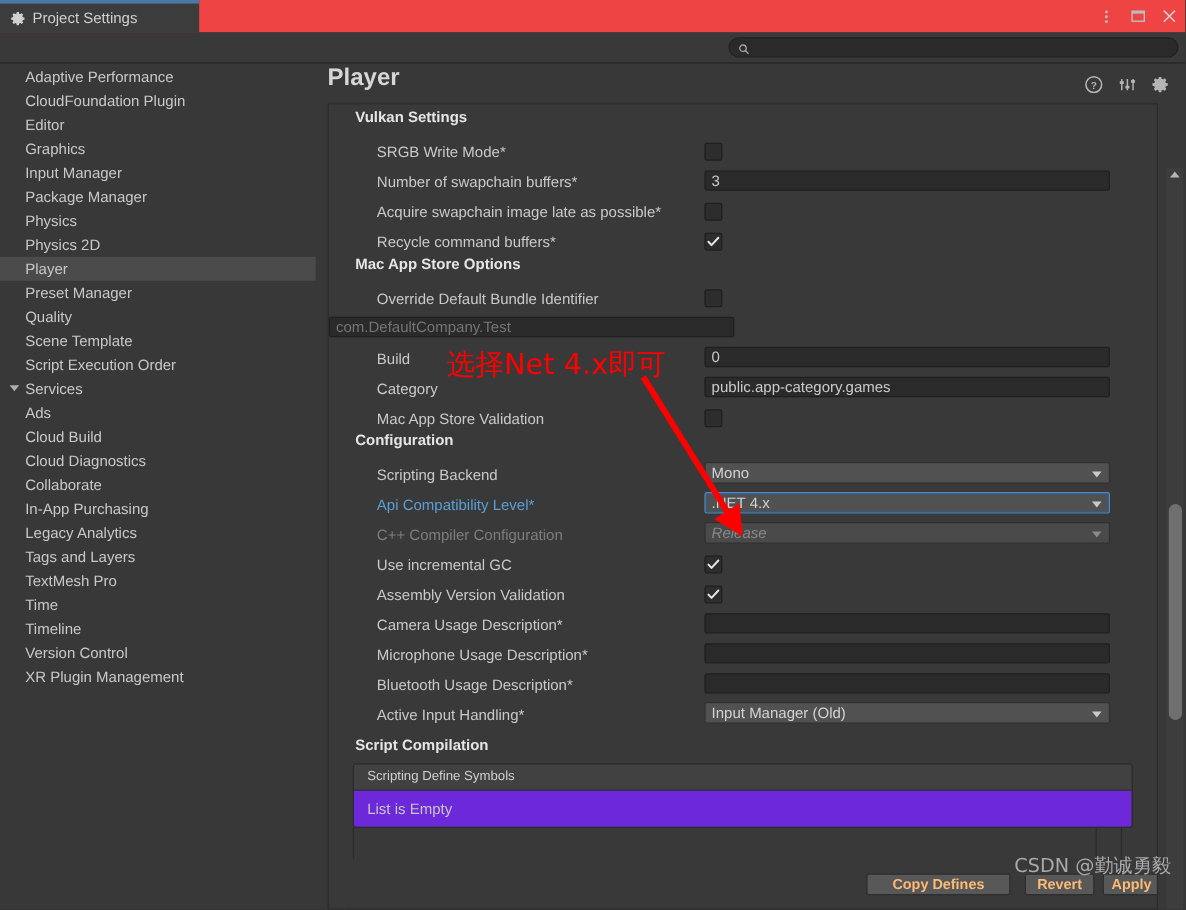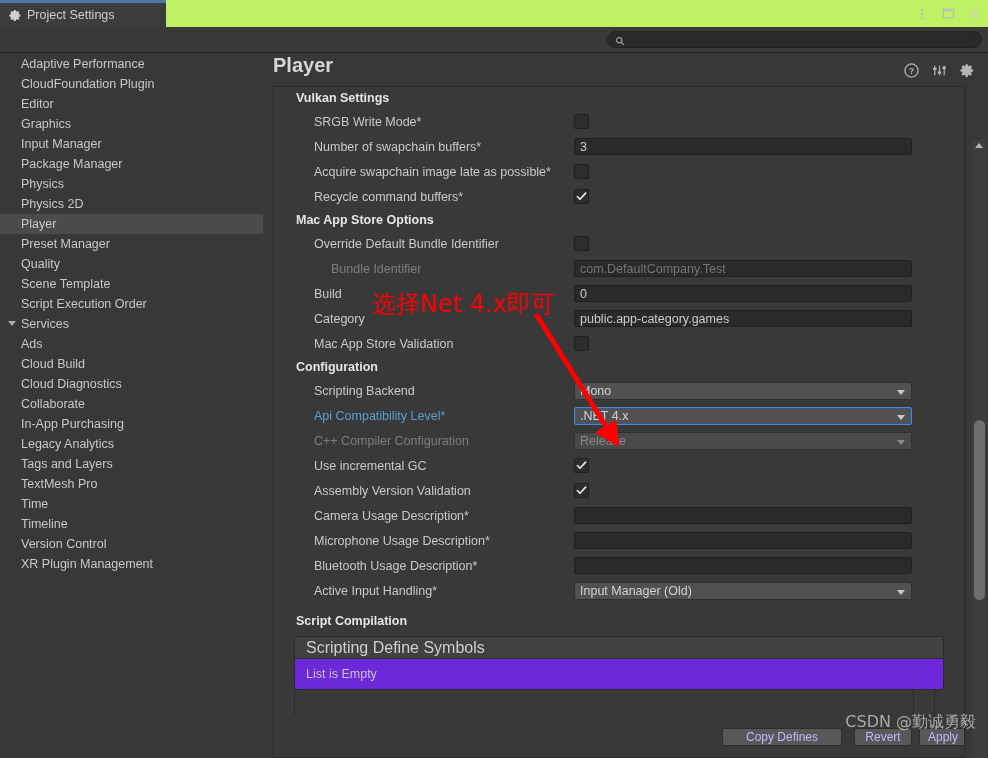--- a/index.html
+++ b/index.html
@@ -18,21 +18,21 @@
     position: relative;
     width: 988px; height: 758px;
     background: #383838;
     overflow: hidden;
   }
 
   
   .titlebar {
     position: absolute; left: 0; top: 0;
     width: 988px; height: 27px;
-    background: #bef264;
+    background: #ef4444;
   }
   .tab {
     position: absolute; left: 0; top: 0;
     width: 166px; height: 27px;
     background: #3c3c3c;
     border-top: 3px solid #4a79a5;
     box-sizing: border-box;
     display: flex; align-items: center;
     padding-left: 9px;
   }
@@ -142,22 +142,23 @@
   }
 
   .section-title {
     font-size: 12.5px; font-weight: bold;
     color: #e5e5e5;
     padding-left: 22px;
     height: 22px; line-height: 22px;
   }
   .row {
     height: 25px;
-    display: flex; align-items: center;
+    display: flex; align-items: flex-end;
     position: relative;
+    gap: 13px;
   }
   .row .lbl {
     width: 300px;
     padding-left: 40px;
     box-sizing: border-box;
     font-size: 12.5px;
     color: #c9c9c9;
     white-space: nowrap;
     overflow: hidden;
   }
@@ -205,21 +206,21 @@
     font-size: 12.5px;
     color: #d2d2d2;
     width: 338px;
     position: relative;
     white-space: nowrap;
   }
   .dropdown.focused {
     border: 1px solid #4f86c6;
     box-shadow: 0 0 0 1px #2d5c8f inset;
   }
-  .dropdown.disabled { color: #8a8a8a; background: #4a4a4a; }
+  .dropdown.disabled { color: #8a8a8a; background: #4a4a4a; font-style: italic; }
   .dropdown .caret {
     position: absolute; right: 6px; top: 7px;
     width: 0; height: 0;
     border-left: 4.5px solid transparent;
     border-right: 4.5px solid transparent;
     border-top: 5px solid #c9c9c9;
   }
   .dropdown.disabled .caret { border-top-color: #8a8a8a; }
 
   .sub-panel {
@@ -227,21 +228,21 @@
     border: 1px solid #2b2b2b;
     border-radius: 3px;
     background: #3a3a3a;
     overflow: hidden;
   }
   .sub-panel .sp-head {
     height: 21px; line-height: 21px;
     background: #414141;
     border-bottom: 1px solid #2b2b2b;
     padding-left: 11px;
-    font-size: 16px;
+    font-size: 11px;
     color: #cfcfcf;
   }
   .sub-panel .sp-body {
     height: 30px; line-height: 30px;
     padding-left: 11px;
     font-size: 12.5px;
     color: #c6c6c6;
     background: #6d28d9;
   }
   .sp-footer {
@@ -258,23 +259,24 @@
   }
 
   .btm-btn {
     position: absolute;
     height: 18px;
     background: #585858;
     border: 1px solid #2e2e2e;
     border-radius: 2px;
     box-sizing: border-box;
     font-size: 12px;
-    color: #c4b5fd;
+    color: #fdba74;
     display: flex; align-items: center; justify-content: center;
     overflow: hidden;
+    font-weight: bold;
   }
 
   
   .scrollbar {
     position: absolute; right: 2px; top: 86px;
     width: 14px; height: 668px;
     background: #3d3d3d;
   }
   .sb-arrow {
     position: absolute; left: 3px;
@@ -447,21 +449,20 @@
               <path d="M1.5 6 L4.3 9 L10.5 2.3" fill="none" stroke="#e8e8e8" stroke-width="1.8" stroke-linecap="round" stroke-linejoin="round"></path>
             </svg>
           </div>
         </div>
         <div class="section-title">Mac App Store Options</div>
         <div class="row">
           <div class="lbl">Override Default Bundle Identifier</div>
           <div class="checkbox"></div>
         </div>
         <div class="row">
-          <div class="lbl sub">Bundle Identifier</div>
           <div class="textfield dim">com.DefaultCompany.Test</div>
         </div>
         <div class="row">
           <div class="lbl">Build</div>
           <div class="textfield">0</div>
         </div>
         <div class="row">
           <div class="lbl">Category</div>
           <div class="textfield">public.app-category.games</div>
         </div>

